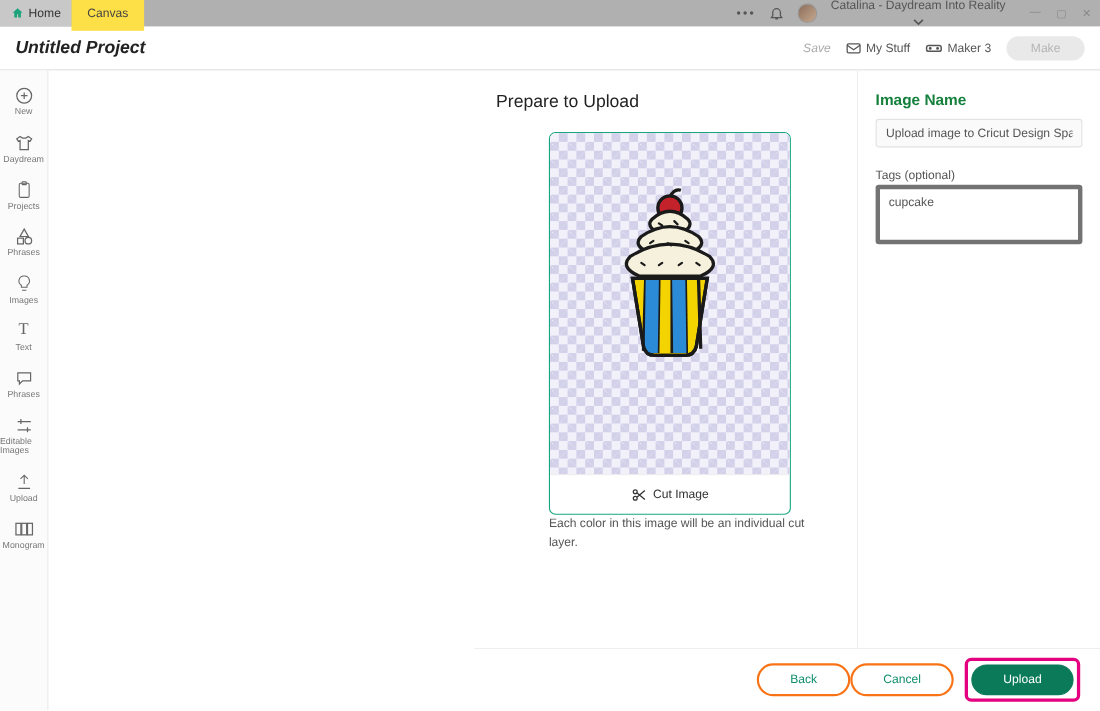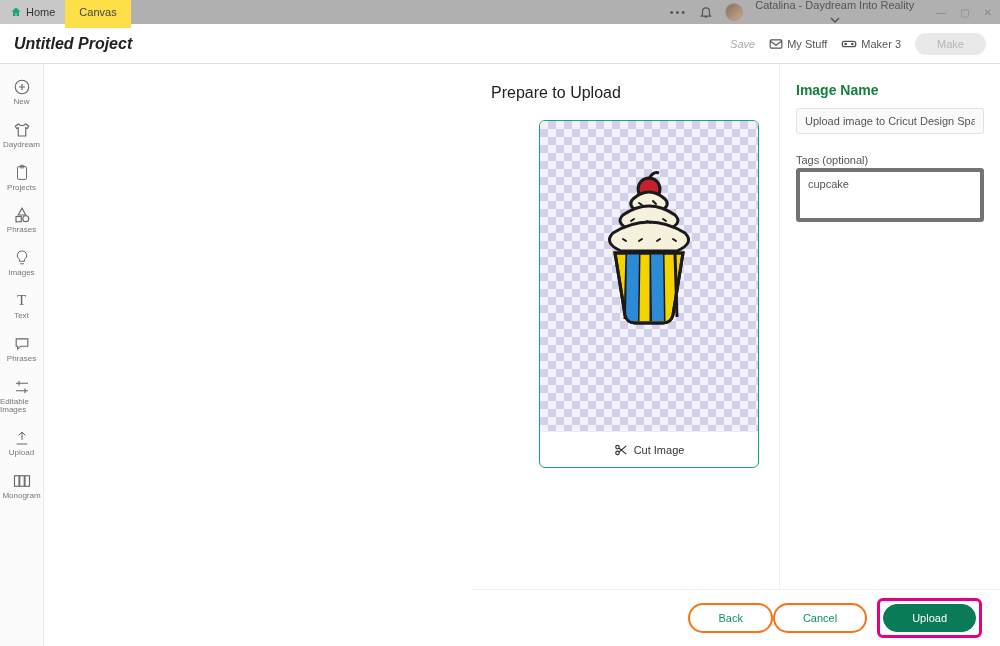--- a/index.html
+++ b/index.html
@@ -294,20 +294,21 @@
           <div class="cut-row">
             <svg width="14" height="14" viewBox="0 0 24 24" fill="none" stroke="#333" stroke-width="2">
                 <circle cx="6" cy="7" r="3"></circle>
                 <circle cx="6" cy="17" r="3"></circle>
                 <path d="M9 9l12 10M9 15L21 5"></path>
               </svg>
             <span>Cut Image</span>
           </div>
         </div>
 
+        <div class="hint">Each color in this image will be an individual cut layer.</div>
       </div>
 
       <div class="right-pane">
         <h3>Image Name</h3>
         <input type="text" value="Upload image to Cricut Design Space-01" style="">
         <div class="tags-label">Tags (optional)</div>
         <textarea style="">cupcake</textarea>
       </div>
     </div>
 

